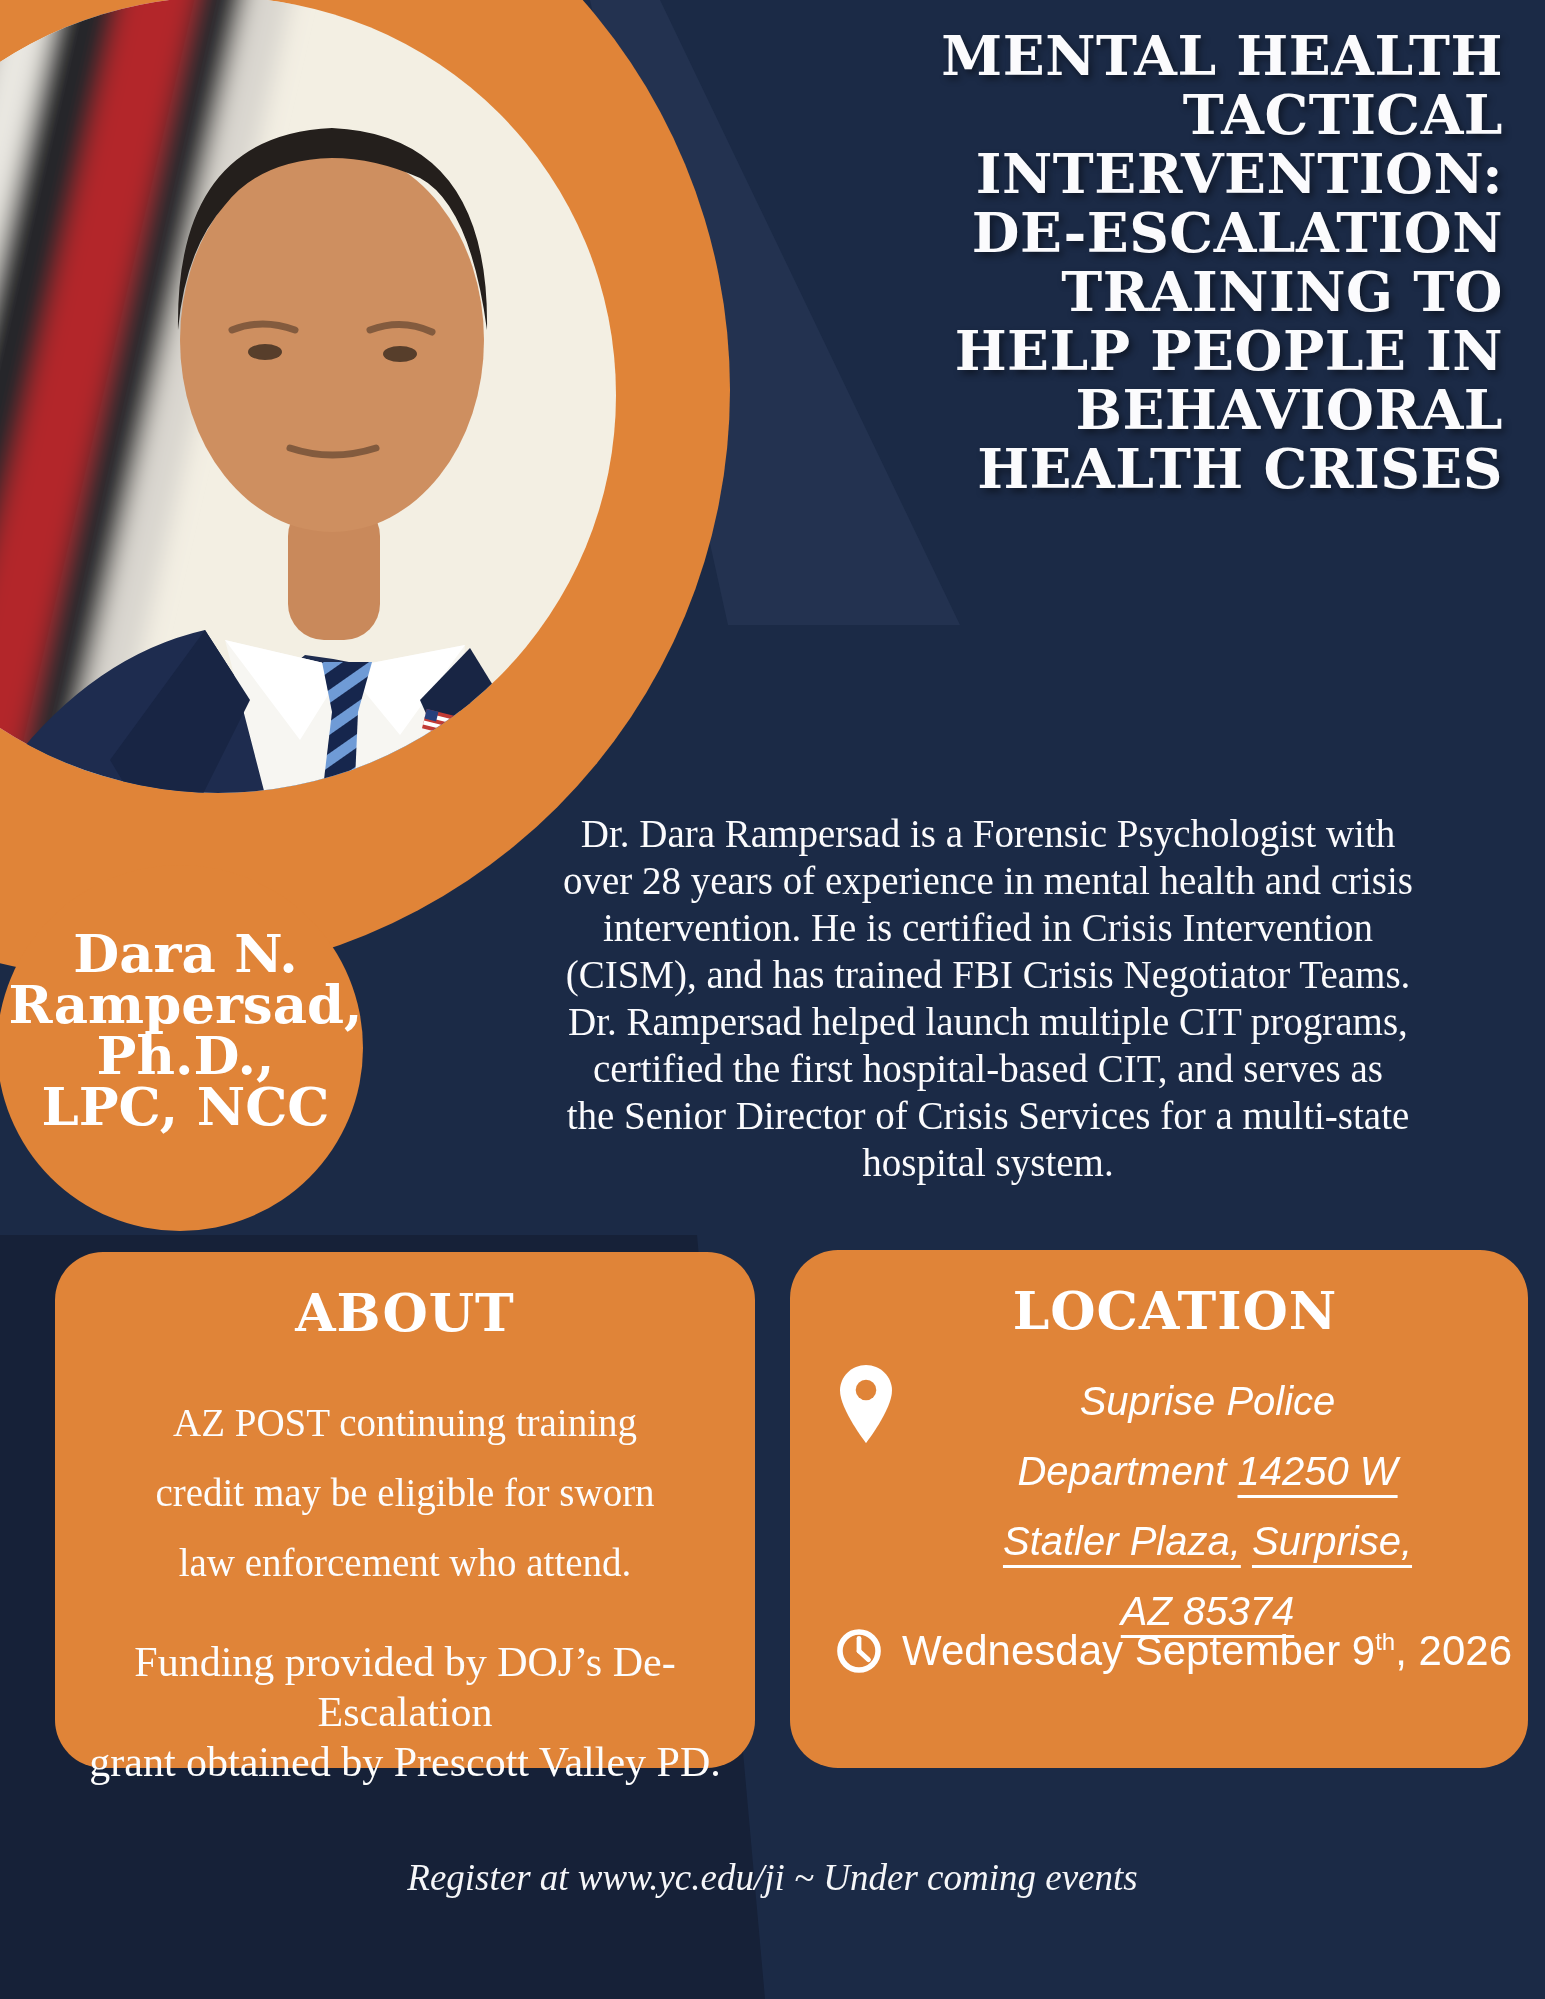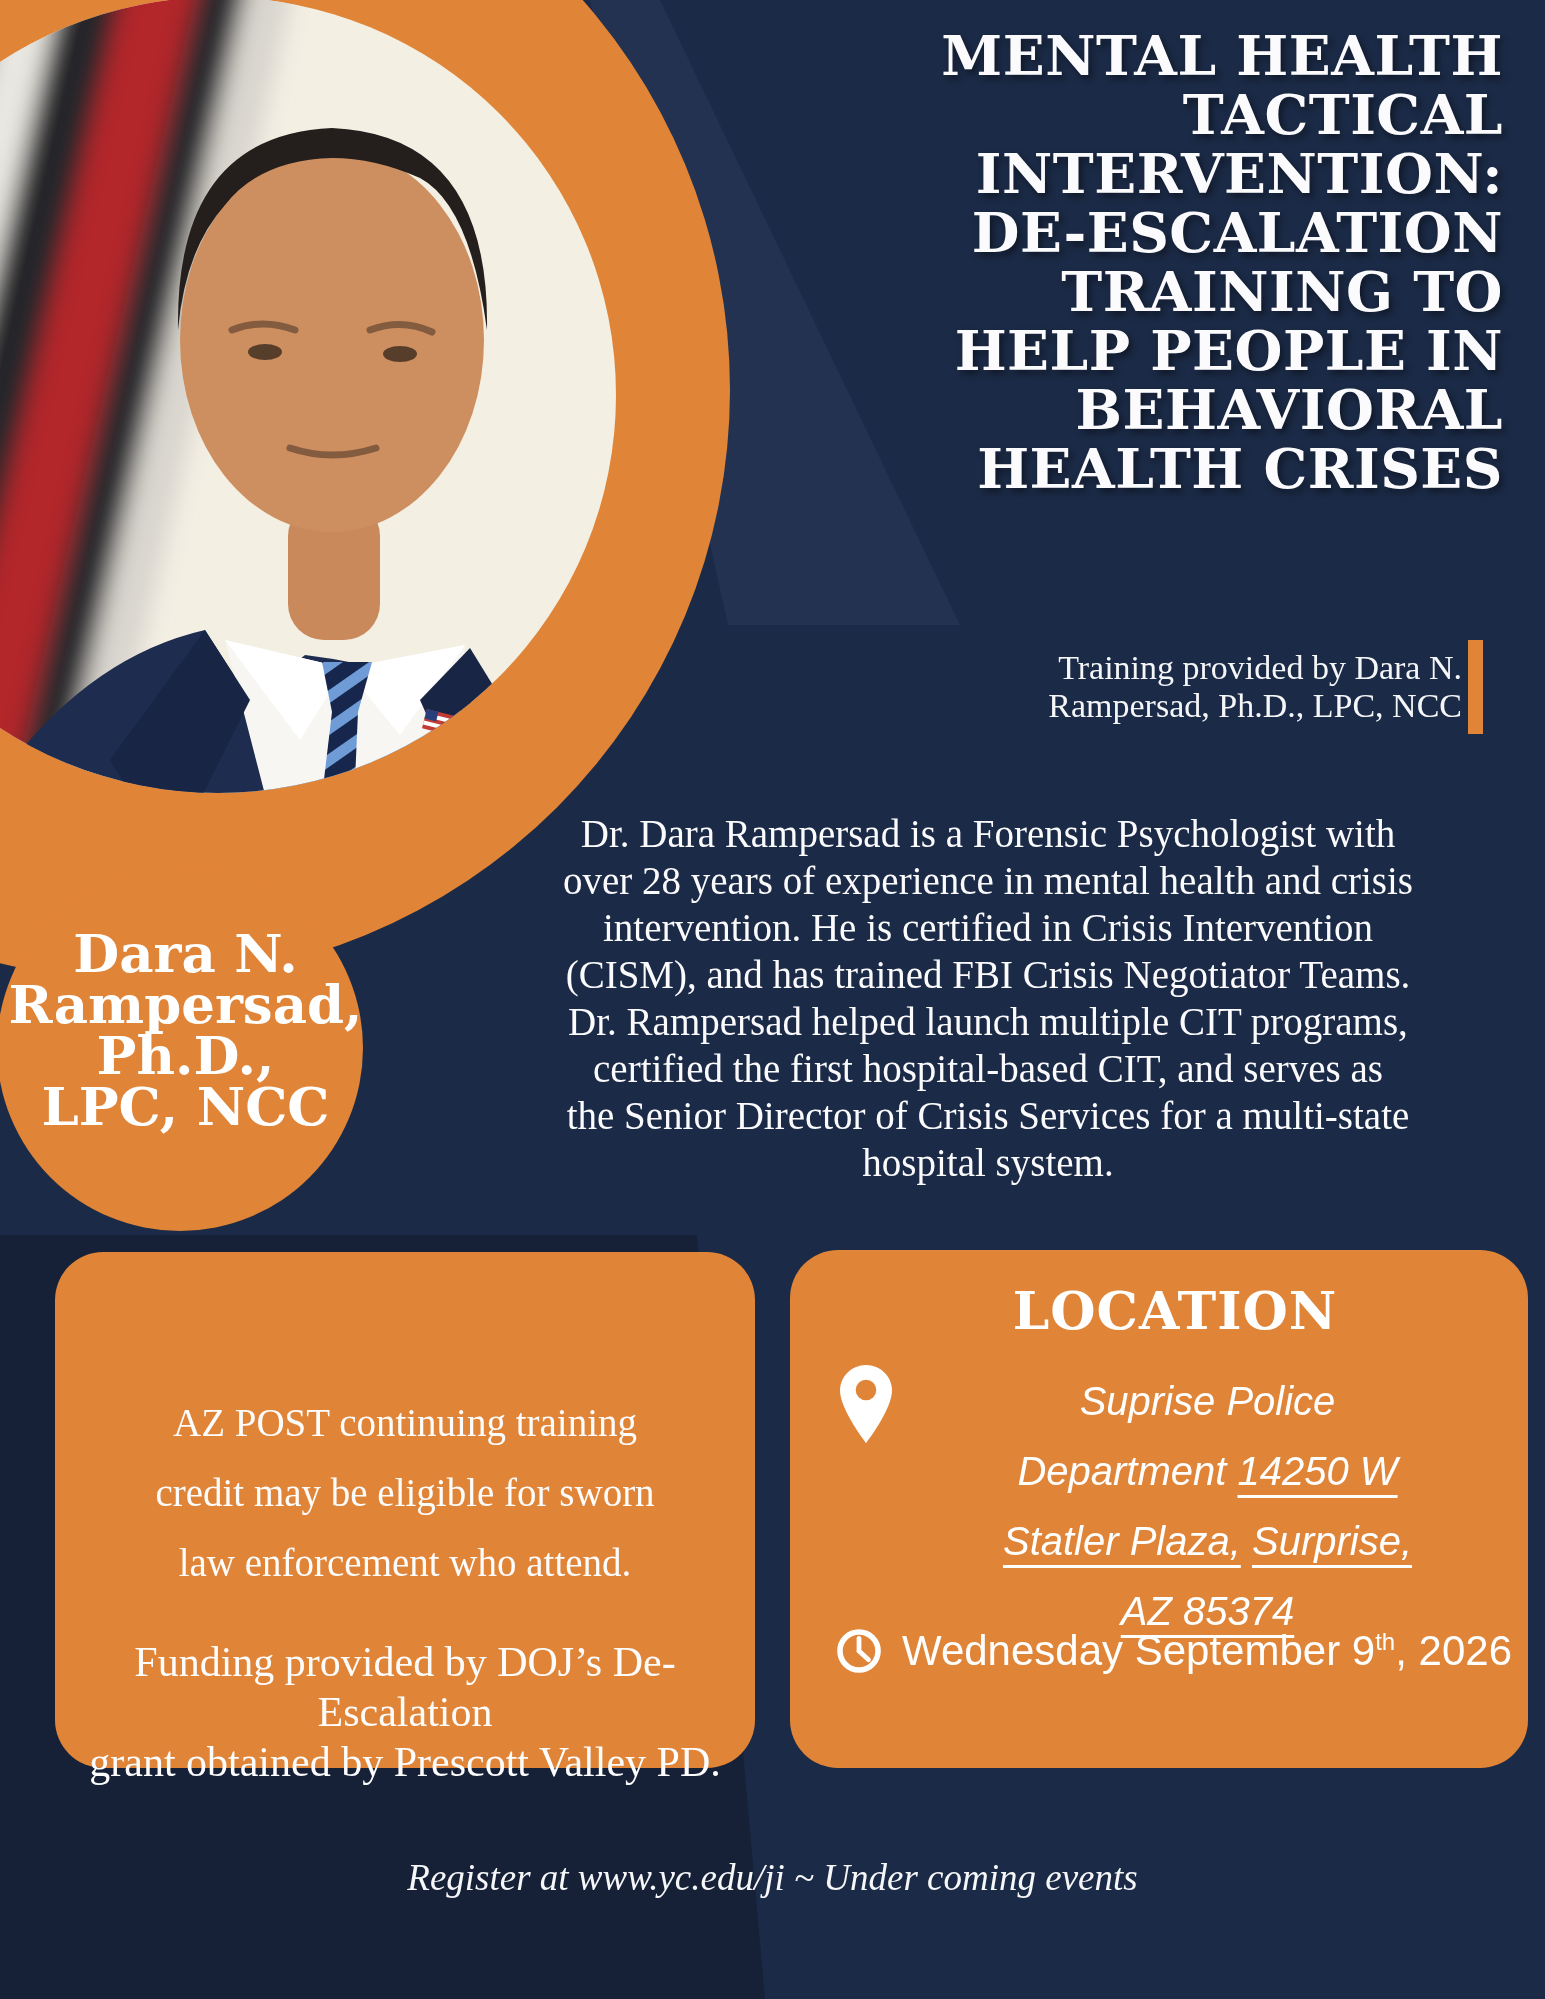--- a/index.html
+++ b/index.html
@@ -183,40 +183,34 @@
     <div>MENTAL HEALTH</div>
     <div>TACTICAL</div>
     <div>INTERVENTION:</div>
     <div>DE-ESCALATION</div>
     <div>TRAINING TO</div>
     <div>HELP PEOPLE IN</div>
     <div>BEHAVIORAL</div>
     <div>HEALTH CRISES</div>
   </div>
 
-  <div class="abs provided">
-    <div class="txt">
-      <div>Training provided by Dara N.</div>
-      <div>Rampersad, Ph.D., LPC, NCC</div>
-    </div>
-    <div class="bar"></div>
-  </div>
 
   <div class="abs bio">
     <div>Dr. Dara Rampersad is a Forensic Psychologist with</div>
     <div>over 28 years of experience in mental health and crisis</div>
     <div>intervention. He is certified in Crisis Intervention</div>
     <div>(CISM), and has trained FBI Crisis Negotiator Teams.</div>
     <div>Dr. Rampersad helped launch multiple CIT programs,</div>
     <div>certified the first hospital-based CIT, and serves as</div>
     <div>the Senior Director of Crisis Services for a multi-state</div>
     <div>hospital system.</div>
   </div>
 
   <div class="abs card card-about">
+    <h2>ABOUT</h2>
     <div class="about-body">
       <div>AZ POST continuing training</div>
       <div>credit may be eligible for sworn</div>
       <div>law enforcement who attend.</div>
     </div>
     <div class="about-funding">
       <div>Funding provided by DOJ’s De-Escalation</div>
       <div>grant obtained by Prescott Valley PD.</div>
     </div>
   </div>

